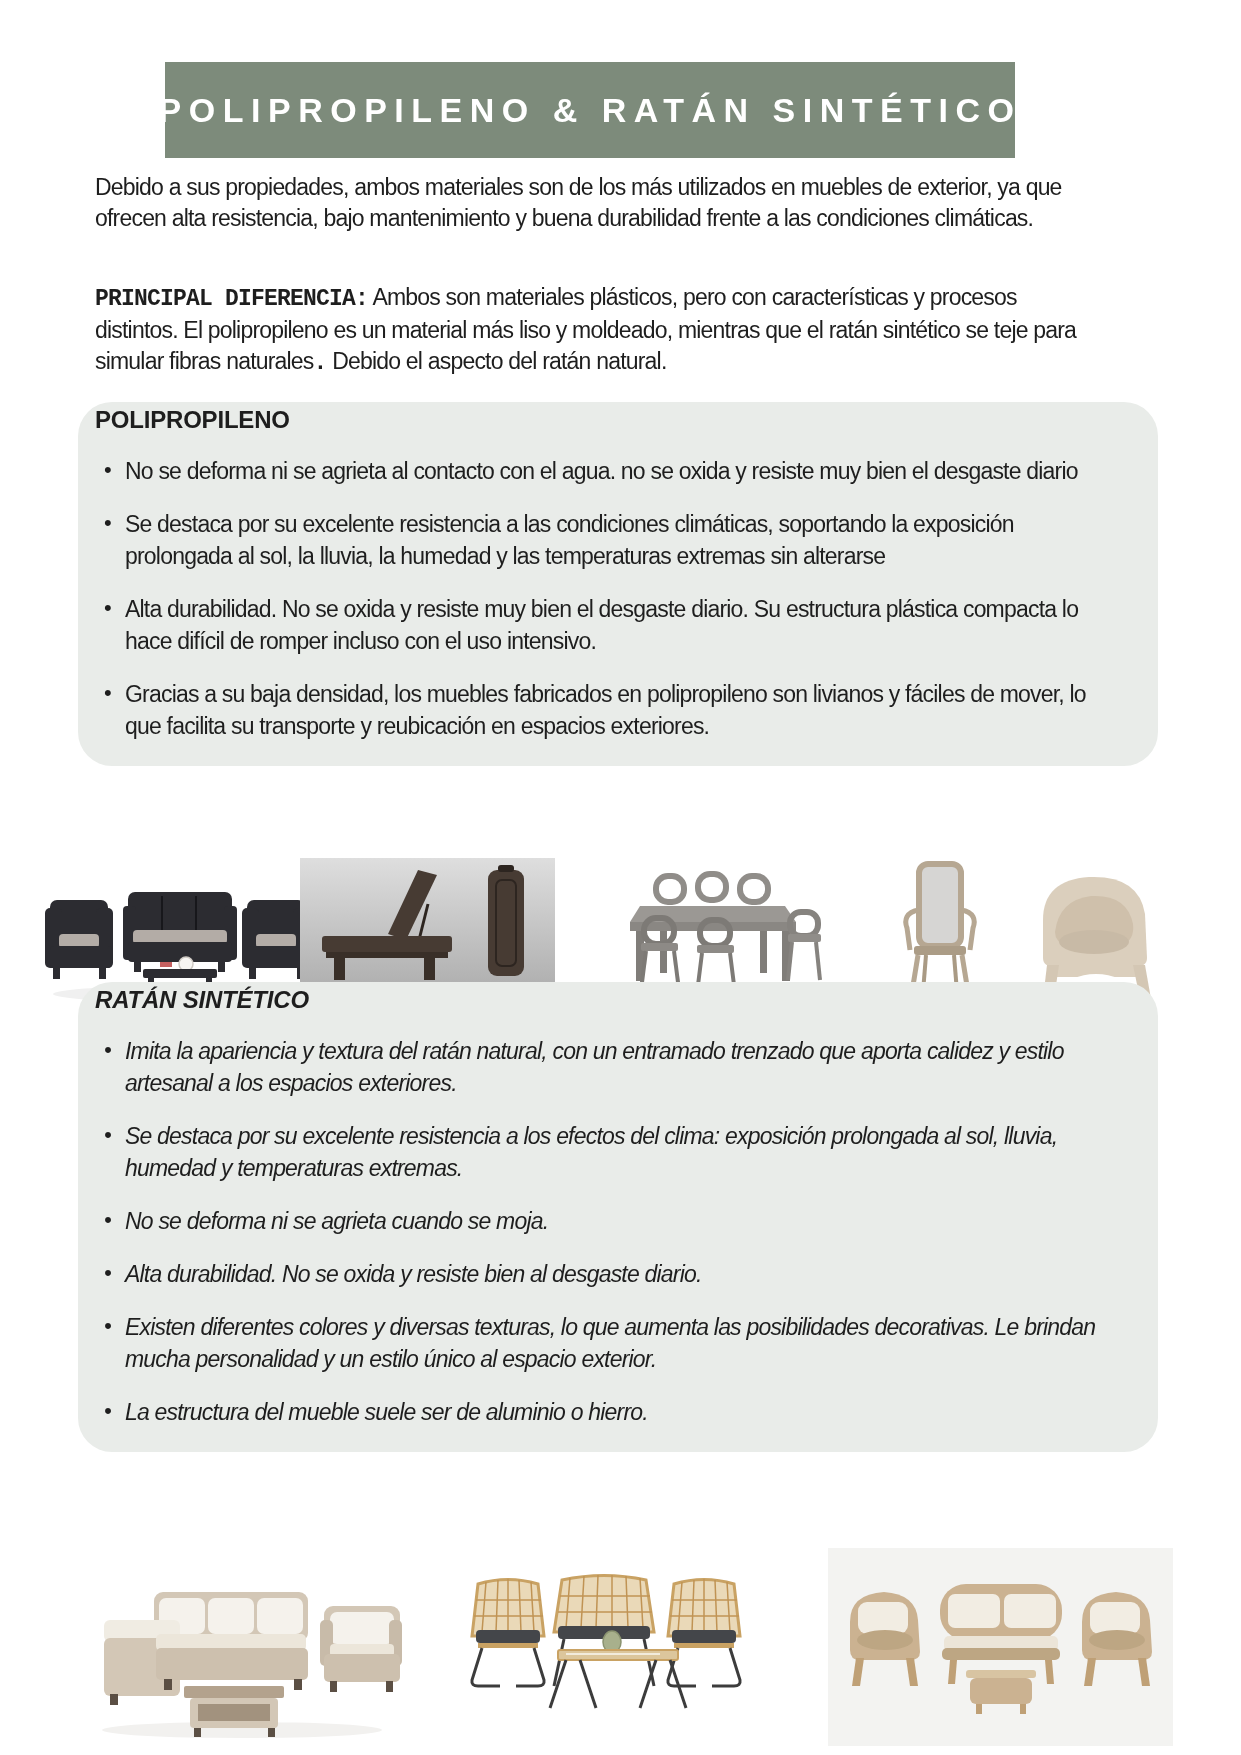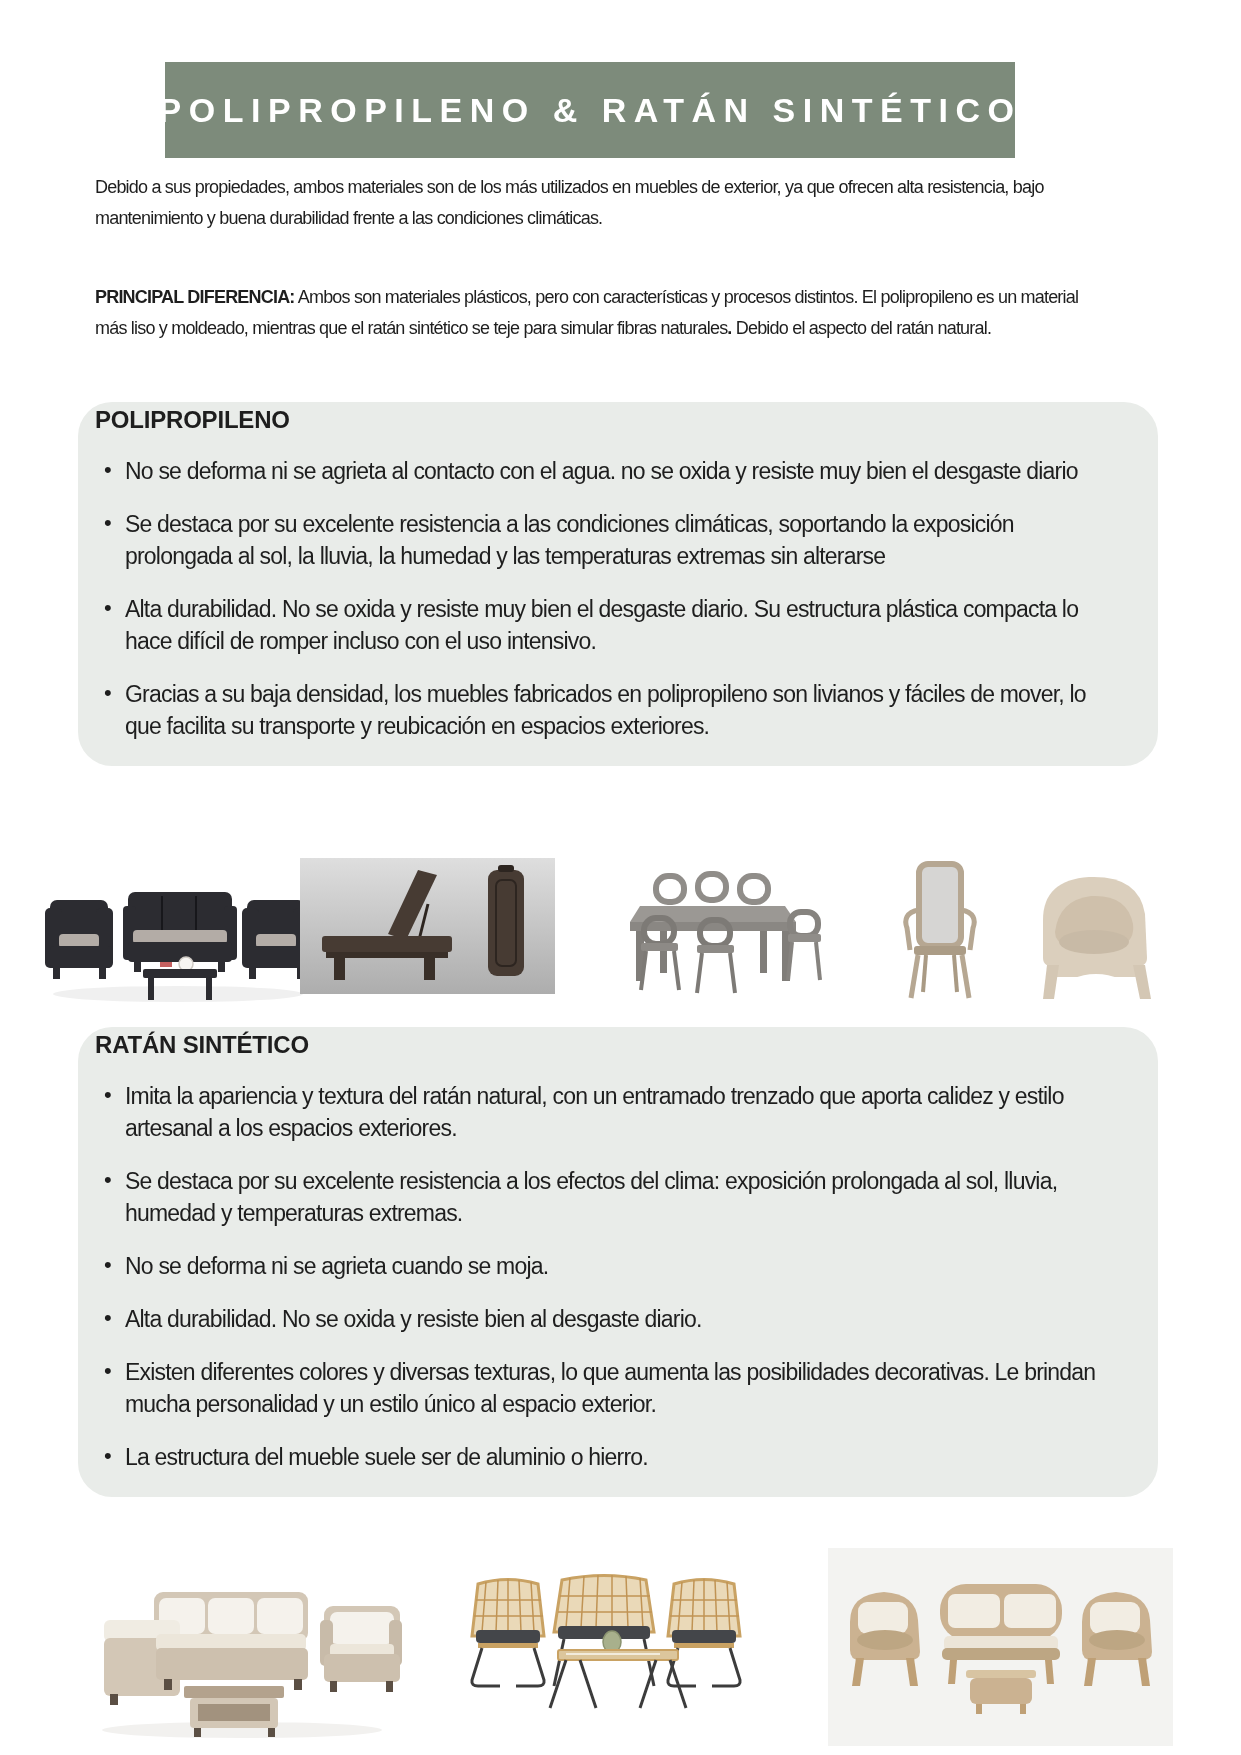--- a/index.html
+++ b/index.html
@@ -11,34 +11,34 @@
   .banner{
     position:absolute;left:165px;top:62px;width:850px;height:96px;
     background:var(--banner-bg,#7d8b7b);display:flex;align-items:center;justify-content:center;
   }
   .banner h1{
     margin:0;font-size:34px;font-weight:bold;letter-spacing:7.5px;
     color:var(--banner-text,#ffffff);white-space:nowrap;
   }
   
   .para{
-    position:absolute;left:95px;width:985px;font-size:18px;line-height:31px;
+    position:absolute;left:95px;width:985px;font-size:23px;line-height:31px;
     letter-spacing:-0.8px;color:var(--body-text,#1e1e1e);margin:0;
   }
   #intro{top:172px;}
   #difference{top:282px;}
-  .bold{font-weight:bold;}
+  .bold{font-weight:bold;font-family:Liberation Mono, monospace;}
   
   .info-box{
     position:absolute;left:78px;width:1080px;box-sizing:border-box;
     background:var(--box-bg,#e9ece9);border-radius:34px;
     padding:4px 60px 24px 17px;
   }
   #box-pp{top:402px;}
-  #box-rt{top:1027px;}
+  #box-rt{top:982px;font-style:italic;}
   .info-box h2{
     margin:0 0 6px 0;font-size:24px;font-weight:bold;letter-spacing:-0.2px;line-height:28px;
   }
   .info-box ul{margin:0;padding:0;list-style:none;}
   .info-box li{
     position:relative;padding-left:30px;font-size:23px;line-height:32px;
     letter-spacing:-0.8px;margin-top:21px;
   }
   .info-box li::before{
     content:"\2022";position:absolute;left:9px;top:-1px;font-size:22px;color:#1e1e1e;

